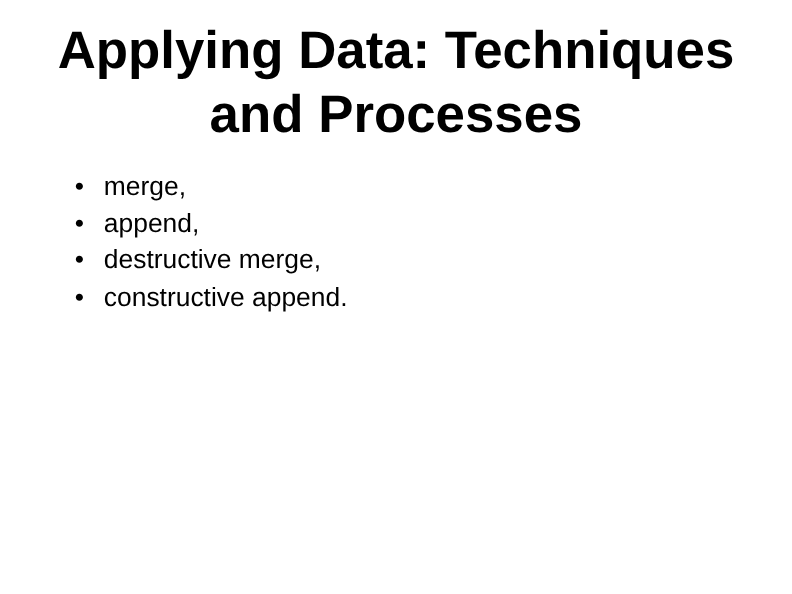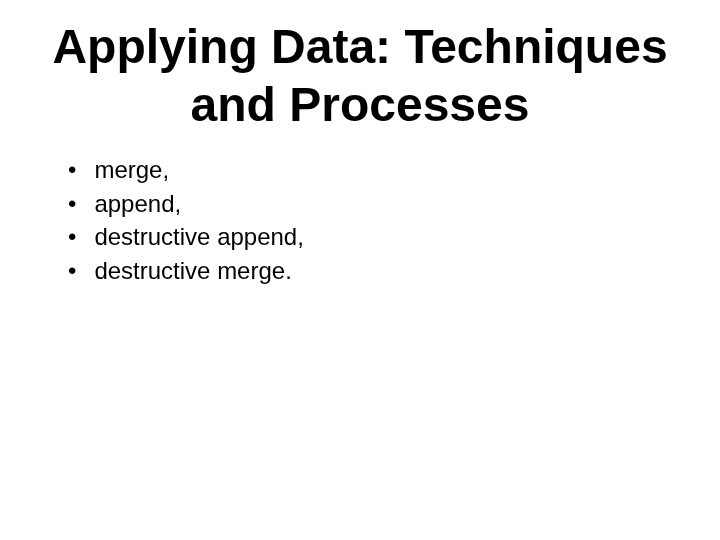--- a/index.html
+++ b/index.html
@@ -49,19 +49,19 @@
   <li class="bullet-item">
     <span class="bullet-marker">•</span>
     <span class="bullet-text">merge,</span>
   </li>
   <li class="bullet-item">
     <span class="bullet-marker">•</span>
     <span class="bullet-text">append,</span>
   </li>
   <li class="bullet-item">
     <span class="bullet-marker">•</span>
-    <span class="bullet-text">destructive append,</span>
+    <span class="bullet-text">destructive merge,</span>
   </li>
   <li class="bullet-item">
     <span class="bullet-marker">•</span>
-    <span class="bullet-text">destructive merge.</span>
+    <span class="bullet-text">constructive append.</span>
   </li>
 </ul>
 
 </body></html>

